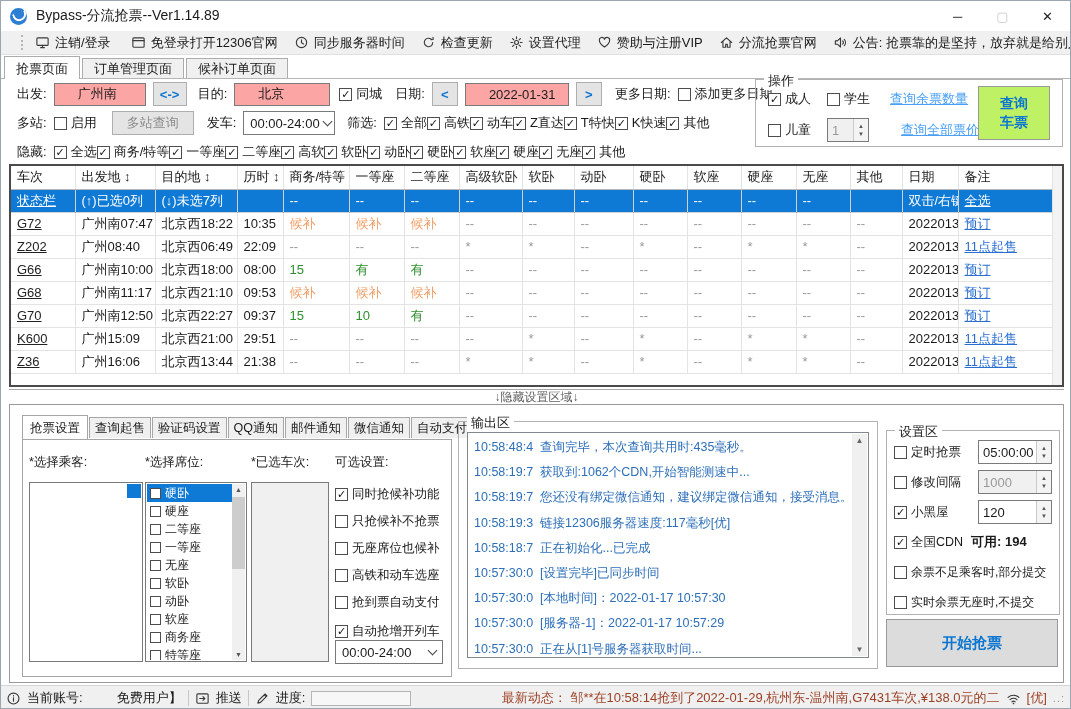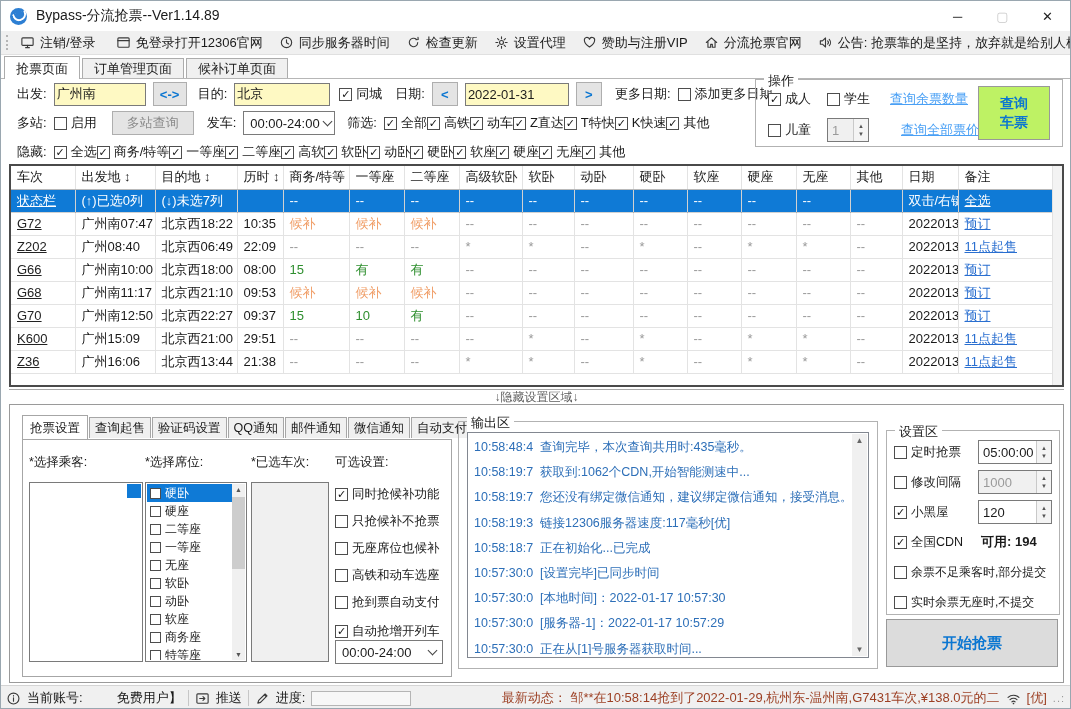--- a/index.html
+++ b/index.html
@@ -7,32 +7,32 @@
 body{position:relative;font-family:"Liberation Sans","DejaVu Sans",sans-serif;font-size:13px;color:#1a1a1a;background:#fff;border:1px solid #9aa7b0;overflow:hidden}
 
 .titlebar{position:absolute;top:0;left:0;right:0;height:30px;background:#fff;display:flex;align-items:center;padding-left:9px}
 .appicon{width:17px;height:17px;border-radius:50%;background:#2d7fd3;position:relative;flex:none}
 .appicon::after{content:"";position:absolute;left:3px;top:4px;width:10px;height:7px;border:2px solid #fff;border-top:none;border-radius:0 0 7px 7px;transform:rotate(-20deg)}
 .wintitle{margin-left:9px;font-size:14px}
 .winbtns{position:absolute;right:0;top:0;height:30px;display:flex}
 .winbtn{width:45px;height:30px;display:flex;align-items:center;justify-content:center;font-size:13px;color:#222}
 .winbtn.max{color:#c9c9c9}
 
-.toolbar{position:absolute;top:30px;left:0;right:0;height:24px;background:#f0f0f0;border-bottom:1px solid #e0e0e0;display:flex;align-items:center;padding-left:3px;white-space:nowrap}
+.toolbar{position:absolute;top:30px;left:0;right:0;height:24px;background:#f0f0f0;border-bottom:1px solid #e0e0e0;display:flex;align-items:center;padding-left:18px;white-space:nowrap}
 .grip{width:4px;height:15px;border-left:2px dotted #b5b5b5;margin:0 4px 0 2px}
 .titem{display:flex;align-items:center;gap:5px;padding:0 8px;height:24px}
 .tsep{width:1px;height:15px;background:#c6c6c6;margin:0 2px}
 .icn,.iph{display:inline-flex;flex:none}
 
 .maintabs{position:absolute;top:54px;left:0;right:0;height:24px;display:flex;align-items:flex-end;padding-left:3px;border-bottom:1px solid #b6b6b6}
 .mtab{padding:0 11px;background:#f0f0f0;border:1px solid #acacac;border-bottom:none;margin-right:2px;height:20px;line-height:20px}
 .mtab.active{background:#fff;height:23px;line-height:23px;margin-bottom:-1px}
 
 .qrow{position:absolute;left:16px;display:flex;align-items:center;height:26px;gap:7px;white-space:nowrap}
-.tinput{height:23px;border:1px solid #7a7a7a;background:#fef9c3;display:flex;align-items:center;padding:0 2px}
+.tinput{height:23px;border:1px solid #7a7a7a;background:#fca5a5;display:flex;align-items:center;padding:0 23px}
 .gbtn{height:24px;background:#e4e4e4;border:1px solid #aeaeae;display:flex;align-items:center;justify-content:center}
 .blue{color:#0b76d1;font-weight:700}
 .graytxt{color:#8b8b8b}
 .combo{height:24px;border:1px solid #7a7a7a;background:#fff;display:flex;align-items:center;padding:0 6px;gap:4px}
 .chev{width:7px;height:7px;border-right:1.5px solid #444;border-bottom:1.5px solid #444;transform:rotate(45deg);margin-left:auto;margin-bottom:3px;flex:none}
 .cb{display:inline-flex;align-items:center;gap:4px}
 .cbbox{width:13px;height:13px;border:1px solid #4d4d4d;background:#fff;display:inline-flex;align-items:center;justify-content:center;font-size:11px;color:#111;flex:none}
 .cbbox.small{width:11px;height:11px;font-size:9px}
 .cbbox[data-checked="true"]::before{content:"✓";font-weight:700;line-height:1}
 .cblabel{white-space:nowrap}
@@ -91,21 +91,21 @@
 .obox{left:448px;top:16px;width:420px;height:248px}
 .olistbox{position:absolute;left:8px;top:10px;right:8px;bottom:10px;border:1px solid #828790;background:#fff}
 .olines{position:absolute;left:6px;top:2px;right:20px;bottom:2px;overflow:hidden}
 .oline{font-size:12.5px;color:#2d6fb8;line-height:25.2px;white-space:pre;overflow:hidden}
 .oscroll{position:absolute;top:1px;bottom:1px;right:1px;width:15px;background:#f0f0f0;display:flex;flex-direction:column;justify-content:space-between;align-items:center;font-size:8px;color:#666;padding:2px 0}
 
 .sbox{left:876px;top:25px;width:174px;height:185px}
 .srows{position:absolute;left:0;top:0;right:0;padding-top:6px}
 .srow{height:30px;display:flex;align-items:center;justify-content:space-between;padding:0 7px}
 .srow .cblabel{font-size:12.5px}
-.srow.t-text{justify-content:flex-start;gap:18px}
+.srow.t-text{justify-content:flex-start;gap:8px}
 .srow.longlbl .cblabel{font-size:12px}
 .cdnval{font-weight:700;font-size:13px}
 .startbtn{position:absolute;left:876px;top:214px;width:172px;height:48px;background:#dcdcdc;border:1px solid #999;display:flex;align-items:center;justify-content:center;font-size:15px;font-weight:700;color:#0b76d1}
 
 .statusbar{position:absolute;left:0;right:0;top:684px;height:25px;background:#f0f0f0;border-top:1px solid #d4d4d4;display:flex;align-items:center;padding:0 5px;gap:6px;white-space:nowrap}
 .sbsep{width:1px;height:16px;background:#c6c6c6}
 .accval{margin-left:28px}
 .progress{width:100px;height:15px;border:1px solid #b5b5b5;background:#f7f7f7}
 .news{margin-left:auto;color:#9c3f23;overflow:hidden}
 .quality{color:#9c3f23}

